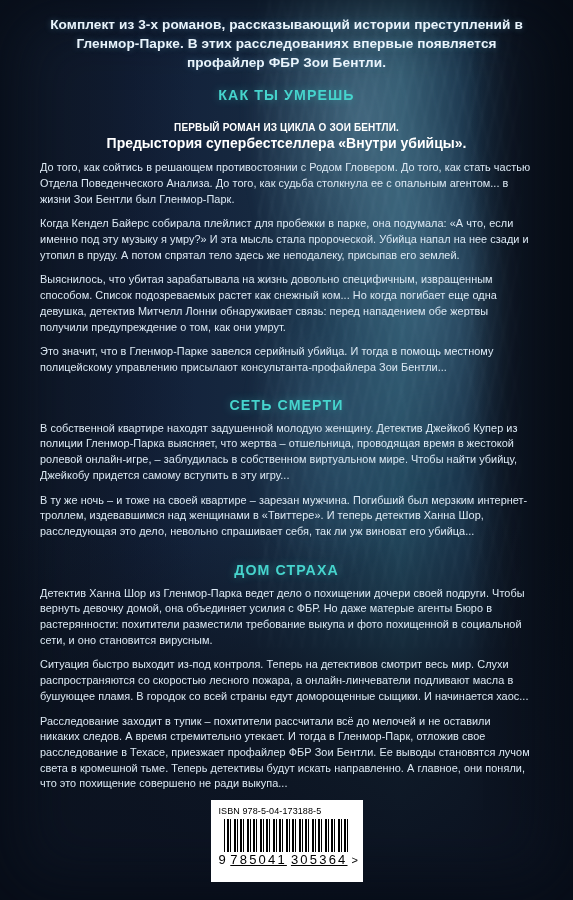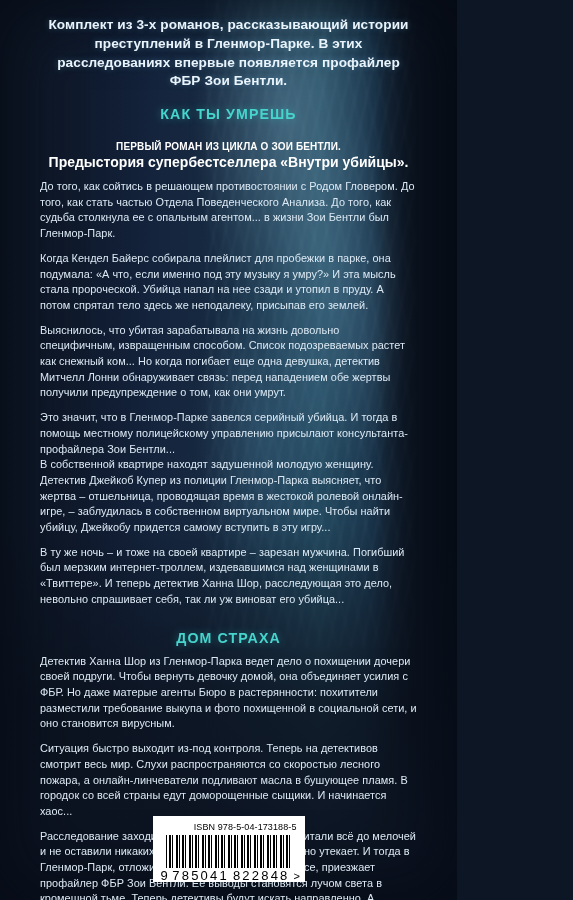--- a/index.html
+++ b/index.html
@@ -7,21 +7,21 @@
     margin: 0;
     padding: 0;
     background: #0d1624;
   }
   body {
     font-family: "Liberation Sans", sans-serif;
   }
 
   .cover {
     position: relative;
-    width: 457px;
+    width: 573px;
     height: 900px;
     overflow: hidden;
     background: #6d28d9;
     color: #e8f2fb;
   }
 
   
   .bg-base {
     position: absolute;
     inset: 0;
@@ -166,23 +166,23 @@
     right: 0;
     bottom: 18px;
     display: flex;
     justify-content: center;
     z-index: 6;
   }
   .barcode {
     background: #ffffff;
     color: #000000;
     width: 152px;
-    padding: 6px 8px 0;
+    padding: 6px 8px 16px;
     box-sizing: border-box;
-    text-align: right;
+    text-align: left;
     font-family: "Liberation Sans", sans-serif;
   }
   .isbn-text {
     font-size: 9px;
     letter-spacing: 0.1px;
     margin-bottom: 3px;
     white-space: nowrap;
   }
   .bars {
     height: 33px;
@@ -199,21 +199,21 @@
     display: flex;
     justify-content: space-between;
     align-items: baseline;
     width: 140px;
     margin: 1px auto 0;
     font-size: 13px;
     letter-spacing: 0.5px;
     font-family: "Liberation Sans", sans-serif;
   }
   .digits span { line-height: 1; }
-  .digits .grp-mid { letter-spacing: 2.2px; }
+  .digits .grp-mid { letter-spacing: 2.2px; text-decoration: underline; }
   .digits .caret { font-size: 11px; }
 </style>
 </head>
 <body>
 
 <div class="cover">
 
   <div class="bg-base"></div>
   <div class="bg-misty"></div>
   <div class="bg-streaks"></div>
@@ -230,39 +230,40 @@
       <div class="sec-title t1">КАК ТЫ УМРЕШЬ</div>
       <div class="sub-line-1">ПЕРВЫЙ РОМАН ИЗ ЦИКЛА О ЗОИ БЕНТЛИ.</div>
       <div class="sub-line-2">Предыстория супербестселлера «Внутри убийцы».</div>
       <p class="para">До того, как сойтись в решающем противостоянии с Родом Гловером. До того, как стать частью Отдела Поведенческого Анализа. До того, как судьба столкнула ее с опальным агентом... в жизни Зои Бентли был Гленмор-Парк.</p>
       <p class="para">Когда Кендел Байерс собирала плейлист для пробежки в парке, она подумала: «А что, если именно под эту музыку я умру?» И эта мысль стала пророческой. Убийца напал на нее сзади и утопил в пруду. А потом спрятал тело здесь же неподалеку, присыпав его землей.</p>
       <p class="para">Выяснилось, что убитая зарабатывала на жизнь довольно специфичным, извращенным способом. Список подозреваемых растет как снежный ком... Но когда погибает еще одна девушка, детектив Митчелл Лонни обнаруживает связь: перед нападением обе жертвы получили предупреждение о том, как они умрут.</p>
       <p class="para">Это значит, что в Гленмор-Парке завелся серийный убийца. И тогда в помощь местному полицейскому управлению присылают консультанта-профайлера Зои Бентли...</p>
     </div>
 
     <div class="section">
+      <div class="sec-title t2">СЕТЬ СМЕРТИ</div>
       <p class="para">В собственной квартире находят задушенной молодую женщину. Детектив Джейкоб Купер из полиции Гленмор-Парка выясняет, что жертва – отшельница, проводящая время в жестокой ролевой онлайн-игре, – заблудилась в собственном виртуальном мире. Чтобы найти убийцу, Джейкобу придется самому вступить в эту игру...</p>
       <p class="para">В ту же ночь – и тоже на своей квартире – зарезан мужчина. Погибший был мерзким интернет-троллем, издевавшимся над женщинами в «Твиттере». И теперь детектив Ханна Шор, расследующая это дело, невольно спрашивает себя, так ли уж виноват его убийца...</p>
     </div>
 
     <div class="section">
       <div class="sec-title t3">ДОМ СТРАХА</div>
       <p class="para">Детектив Ханна Шор из Гленмор-Парка ведет дело о похищении дочери своей подруги. Чтобы вернуть девочку домой, она объединяет усилия с ФБР. Но даже матерые агенты Бюро в растерянности: похитители разместили требование выкупа и фото похищенной в социальной сети, и оно становится вирусным.</p>
       <p class="para">Ситуация быстро выходит из-под контроля. Теперь на детективов смотрит весь мир. Слухи распространяются со скоростью лесного пожара, а онлайн-линчеватели подливают масла в бушующее пламя. В городок со всей страны едут доморощенные сыщики. И начинается хаос...</p>
       <p class="para">Расследование заходит в тупик – похитители рассчитали всё до мелочей и не оставили никаких следов. А время стремительно утекает. И тогда в Гленмор-Парк, отложив свое расследование в Техасе, приезжает профайлер ФБР Зои Бентли. Ее выводы становятся лучом света в кромешной тьме. Теперь детективы будут искать направленно. А главное, они поняли, что это похищение совершено не ради выкупа...</p>
     </div>
 
   </div>
 
   <div class="barcode-wrap">
     <div class="barcode">
       <div class="isbn-text">ISBN 978-5-04-173188-5</div>
       <div class="bars"></div>
       <div class="digits">
         <span>9</span>
         <span class="grp-mid">785041</span>
-        <span class="grp-mid">822848</span>
+        <span class="grp-mid">305364</span>
         <span class="caret">&gt;</span>
       </div>
     </div>
   </div>
 
 </div>
 
 </body></html>

